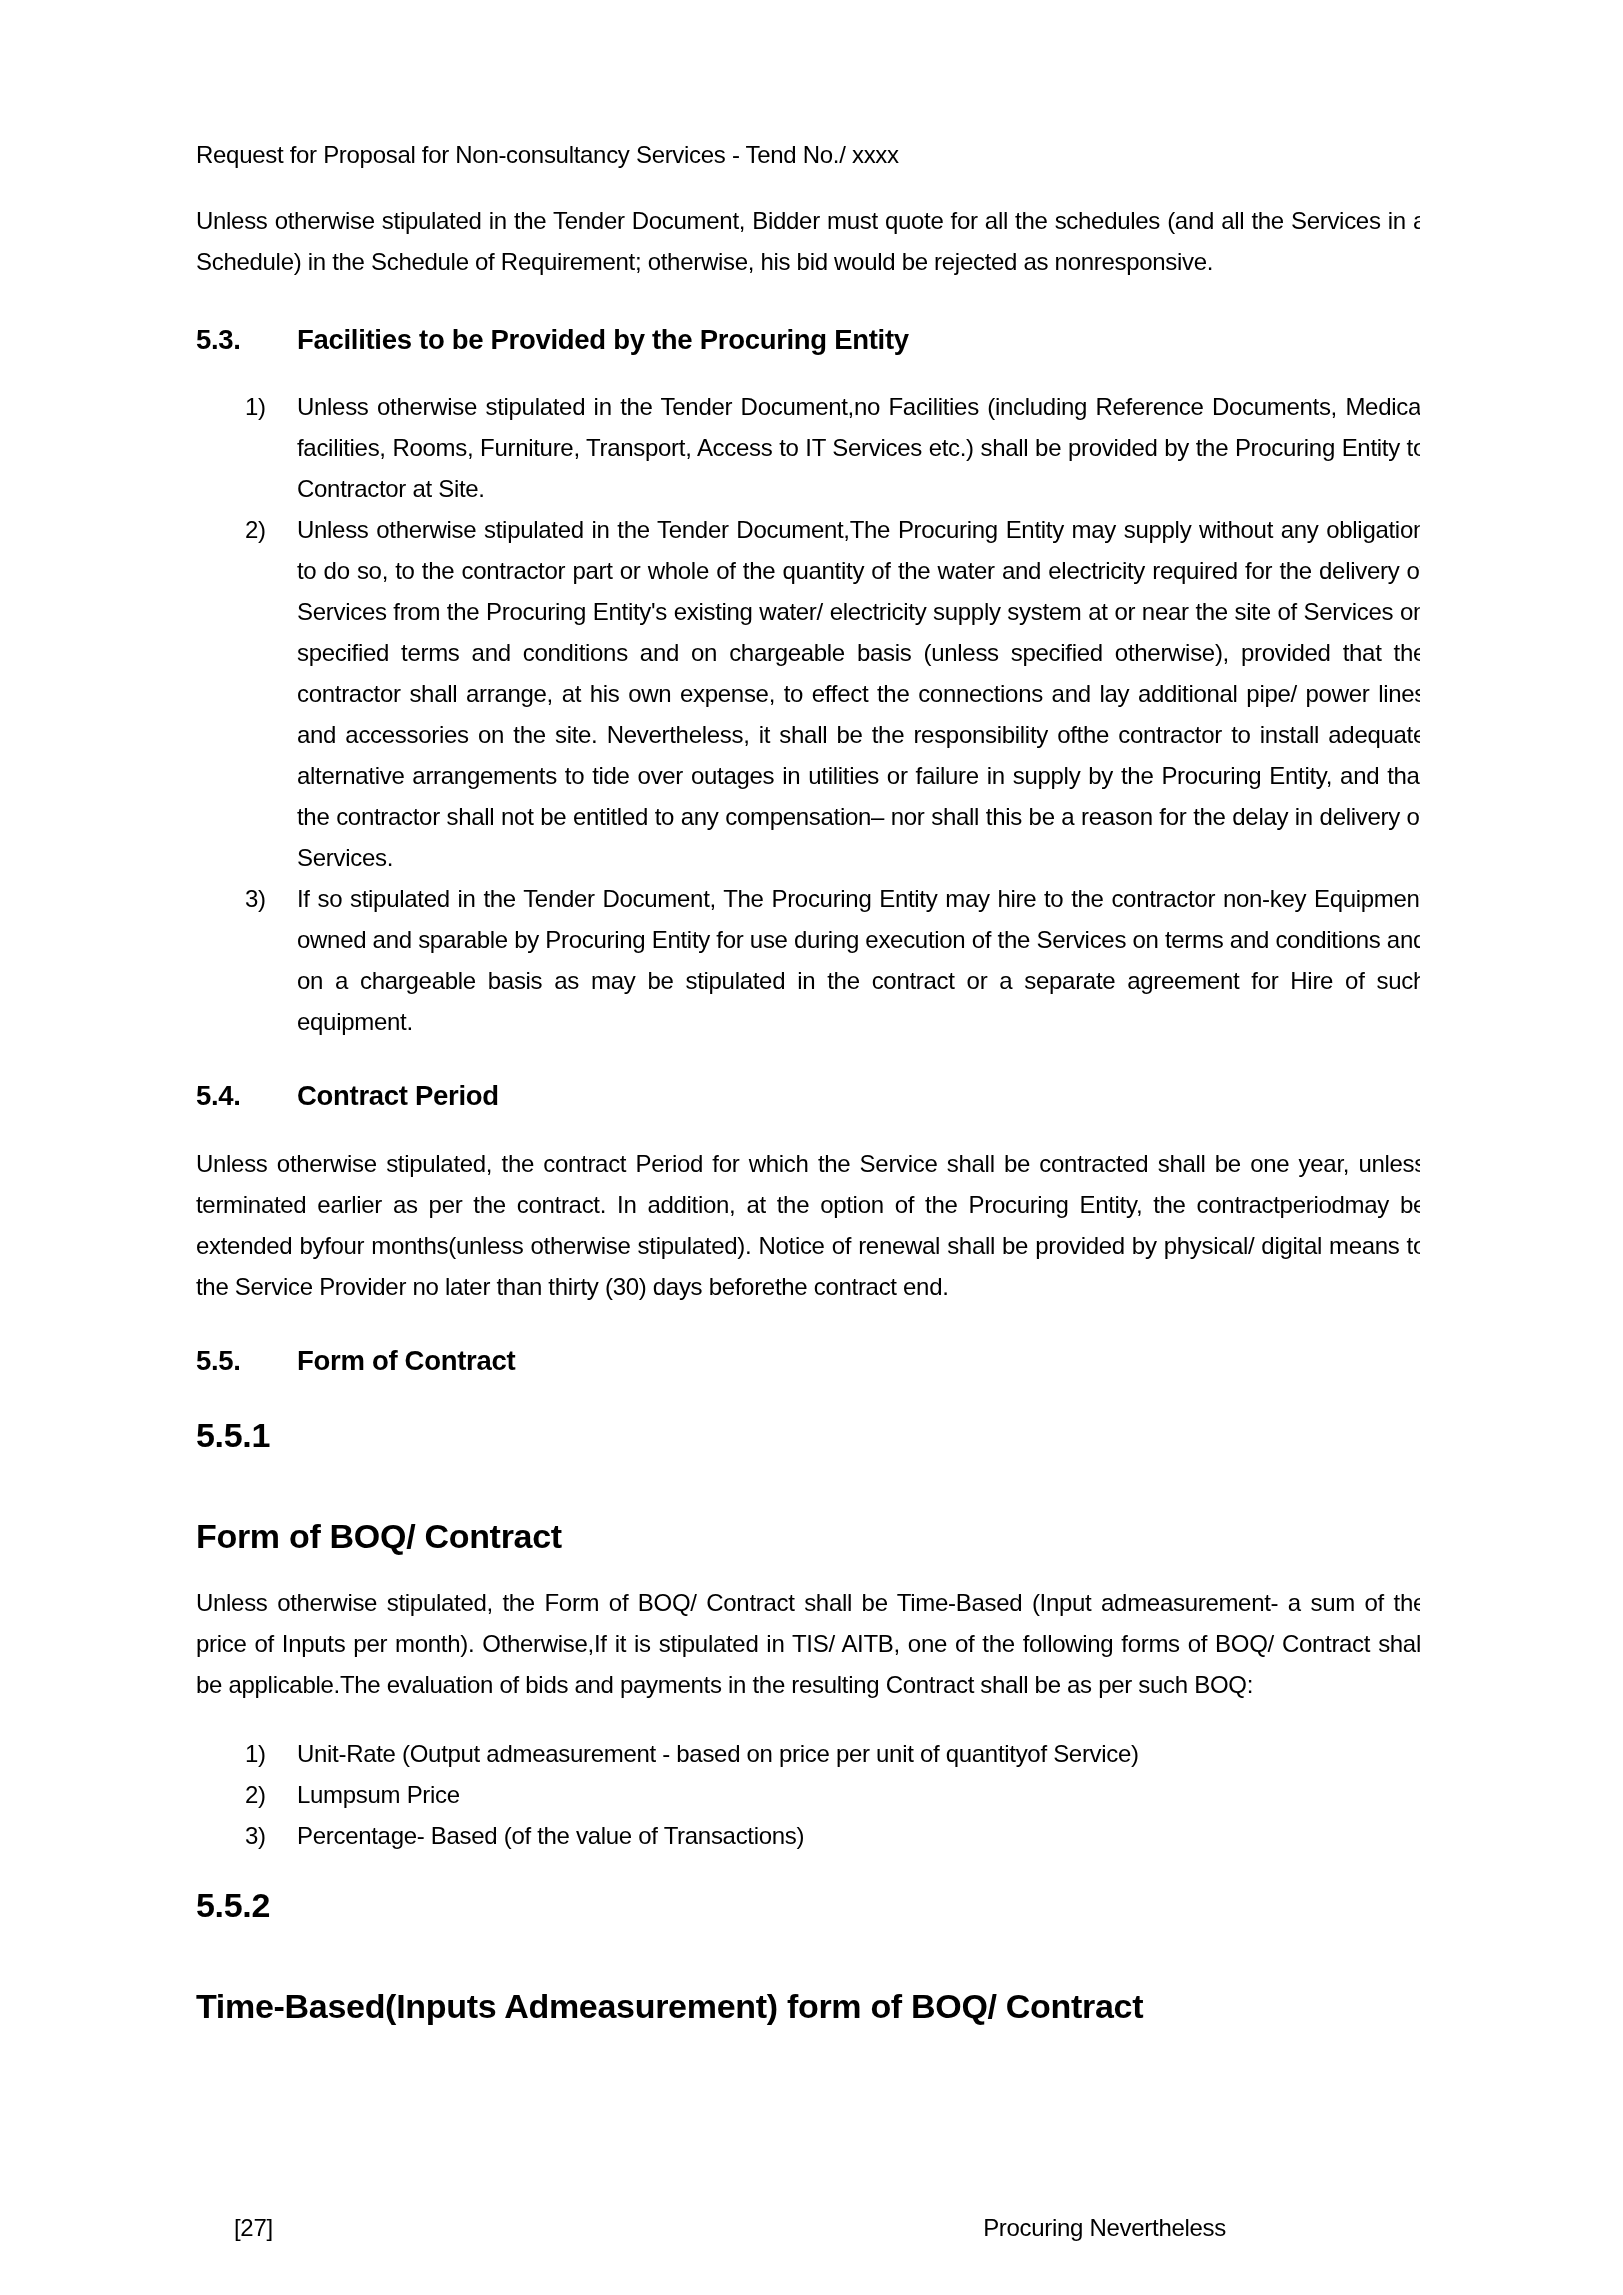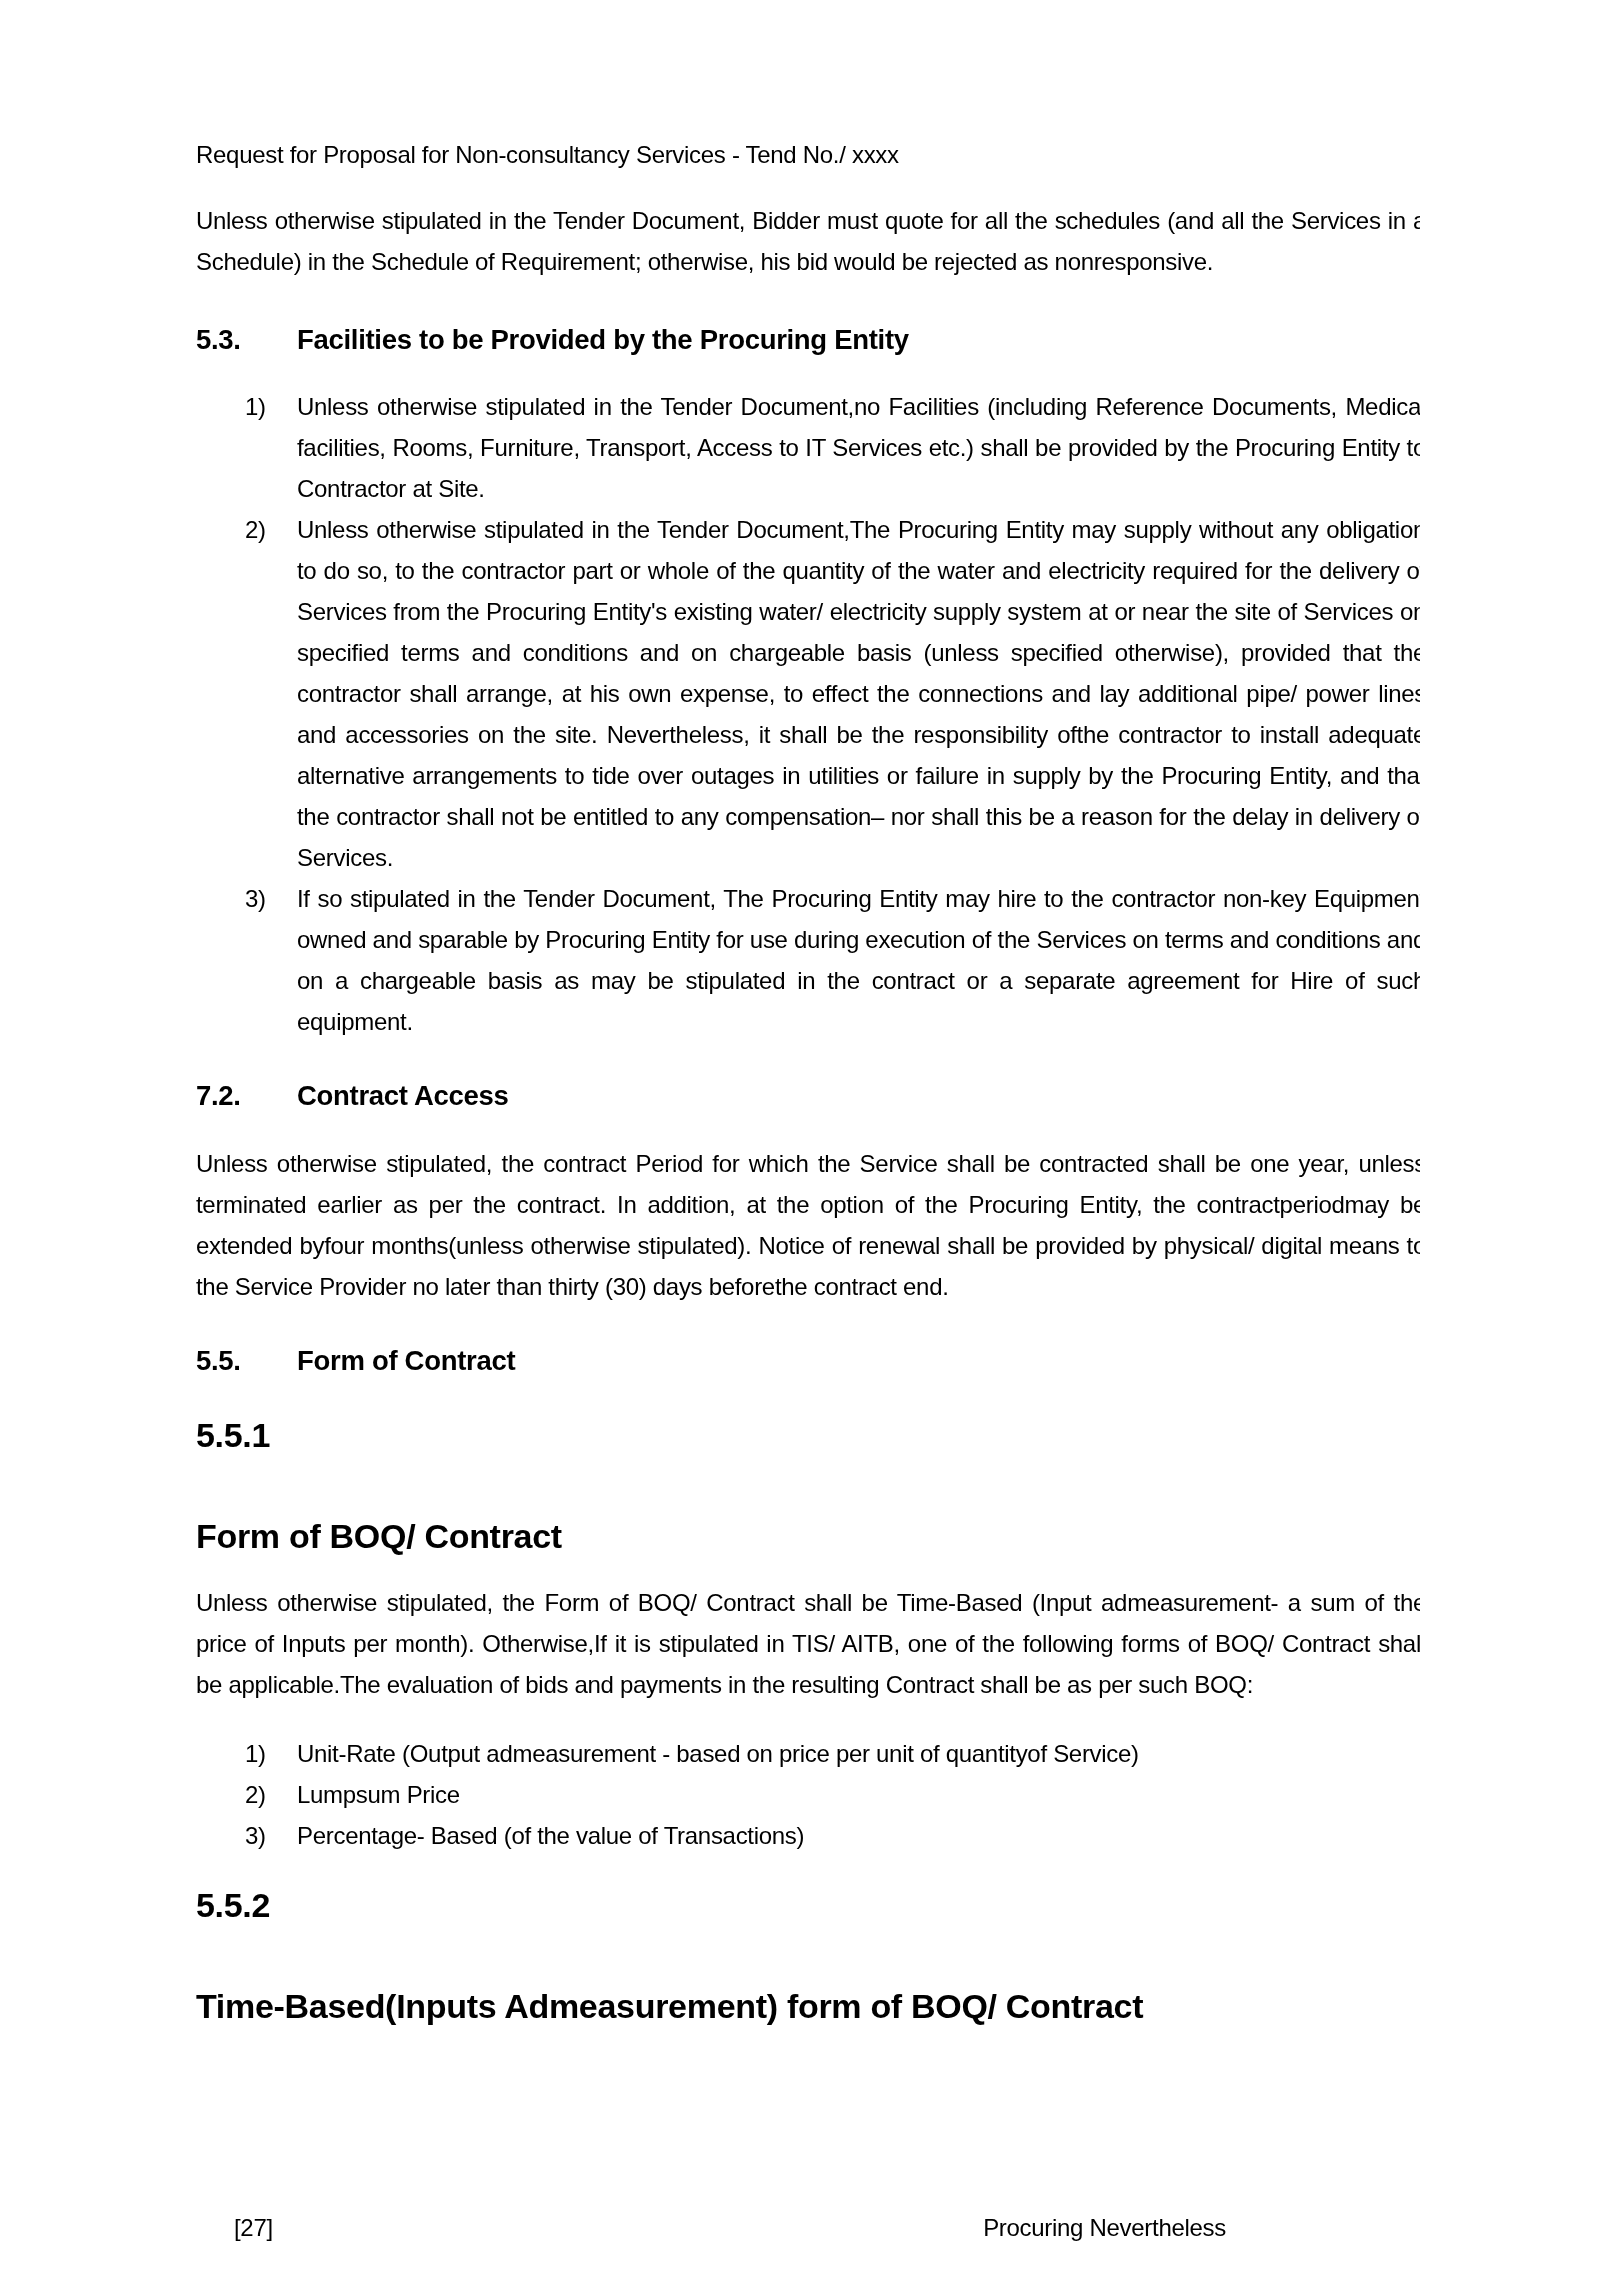--- a/index.html
+++ b/index.html
@@ -111,22 +111,22 @@
         <span class="list-marker">2)</span>
         <span class="list-text">Unless otherwise stipulated in the Tender Document,The Procuring Entity may supply without any obligation to do so, to the contractor part or whole of the quantity of the water and electricity required for the delivery of Services from the Procuring Entity's existing water/ electricity supply system at or near the site of Services on specified terms and conditions and on chargeable basis (unless specified otherwise), provided that the contractor shall arrange, at his own expense, to effect the connections and lay additional pipe/ power lines and accessories on the site. Nevertheless, it shall be the responsibility ofthe contractor to install adequate alternative arrangements to tide over outages in utilities or failure in supply by the Procuring Entity, and that the contractor shall not be entitled to any compensation– nor shall this be a reason for the delay in delivery of Services.</span>
       </div>
       <div class="list-item">
         <span class="list-marker">3)</span>
         <span class="list-text">If so stipulated in the Tender Document, The Procuring Entity may hire to the contractor non-key Equipment owned and sparable by Procuring Entity for use during execution of the Services on terms and conditions and on a chargeable basis as may be stipulated in the contract or a separate agreement for Hire of such equipment.</span>
       </div>
     </div>
 
     <div class="section-heading" id="h54">
-      <span class="sec-num">7.2.</span>
-      <span class="sec-title">Contract Access</span>
+      <span class="sec-num">5.4.</span>
+      <span class="sec-title">Contract Period</span>
     </div>
 
     <p class="body-text" id="p54">Unless otherwise stipulated, the contract Period for which the Service shall be contracted shall be one year, unless terminated earlier as per the contract. In addition, at the option of the Procuring Entity, the contractperiodmay be extended byfour months(unless otherwise stipulated). Notice of renewal shall be provided by physical/ digital means to the Service Provider no later than thirty (30) days beforethe contract end.</p>
 
     <div class="section-heading" id="h55">
       <span class="sec-num">5.5.</span>
       <span class="sec-title">Form of Contract</span>
     </div>
 
     <div class="subsection-heading" id="h551">

